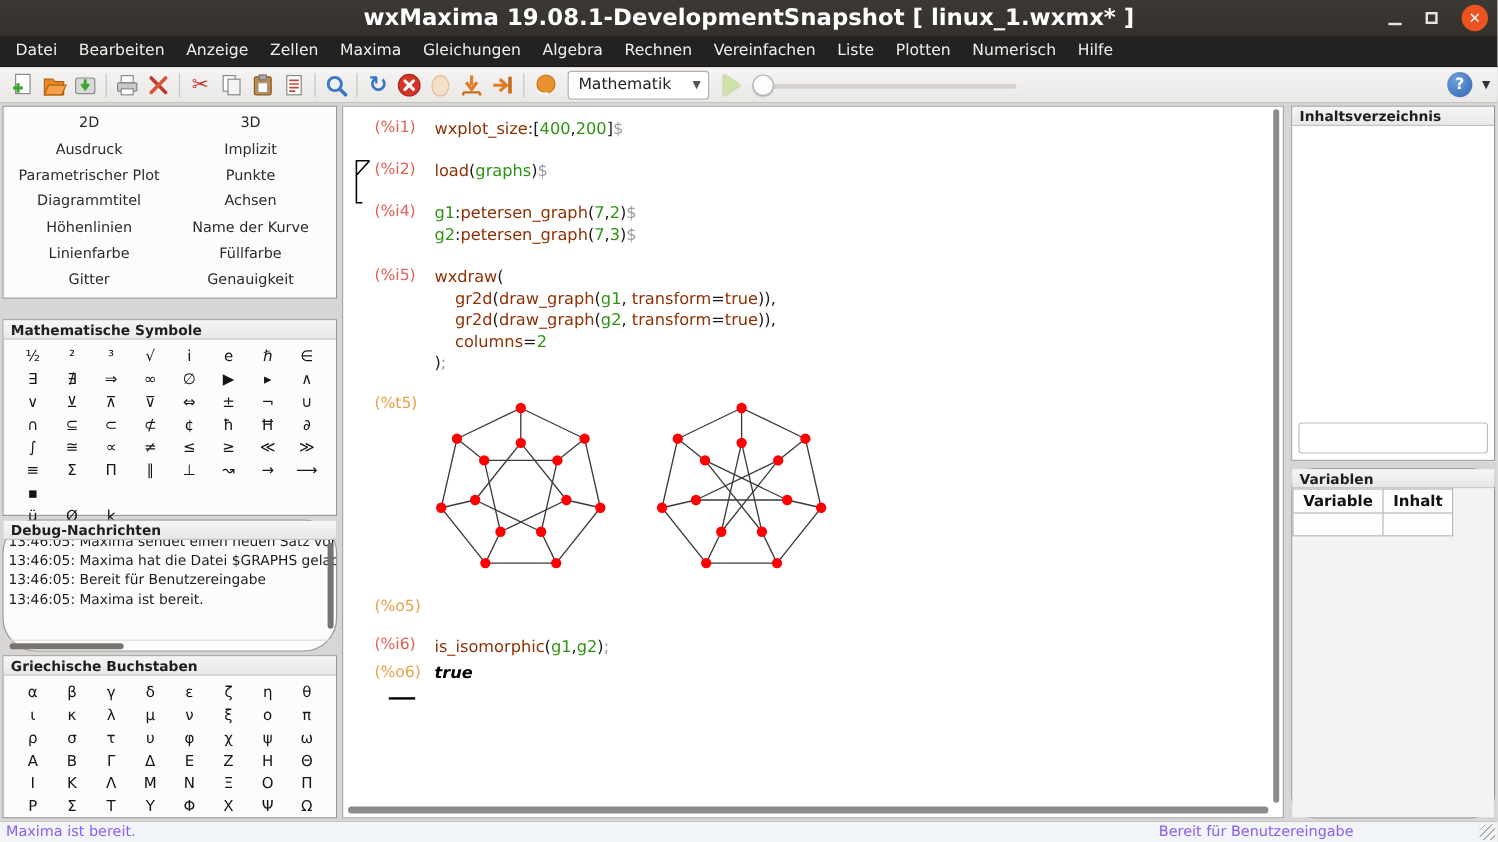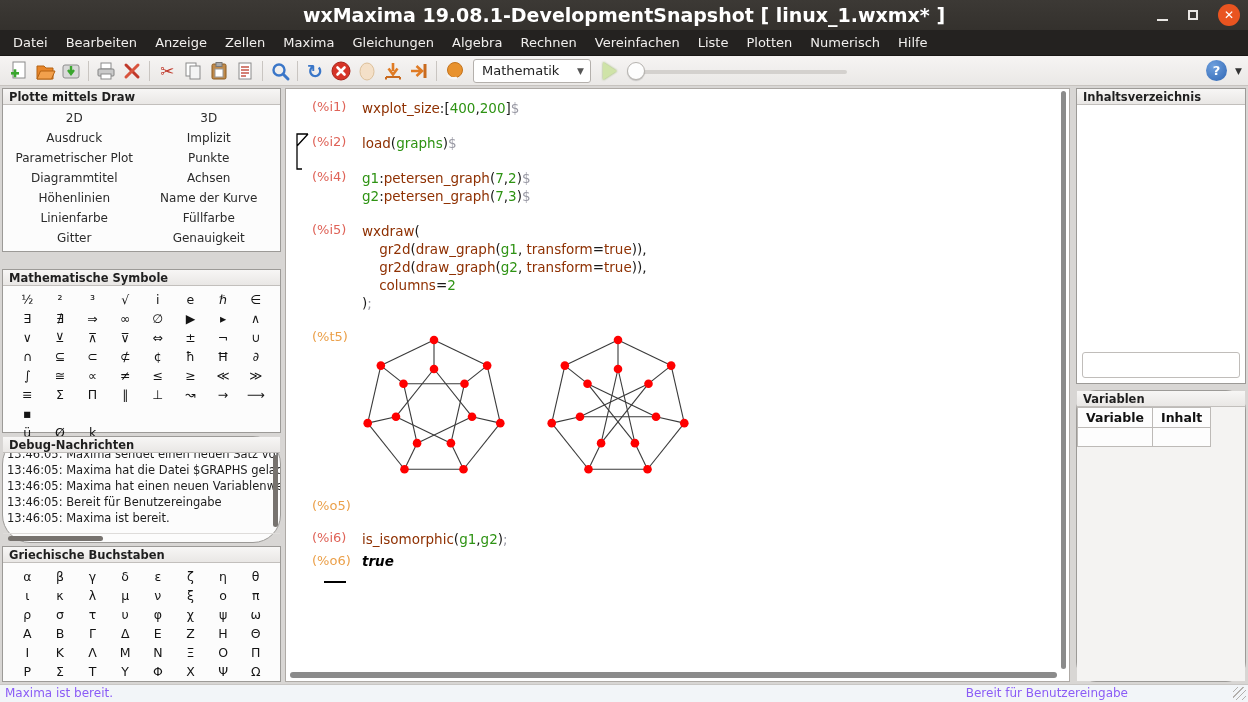--- a/index.html
+++ b/index.html
@@ -251,21 +251,20 @@
   <div class="tb-right">
     <div class="help-btn">?</div>
     <div class="overflow-arrow">▼</div>
   </div>
 </div>
 
 <div class="main">
 
   <div class="sidebar-left">
     <div class="panel" style="height:166px;">
-      <div class="panel-caption">Plotte mittels Draw</div>
       <div class="btn-grid" id="draw-buttons">
           <div class="side-btn">2D</div>
           <div class="side-btn">3D</div>
           <div class="side-btn">Ausdruck</div>
           <div class="side-btn">Implizit</div>
           <div class="side-btn">Parametrischer Plot</div>
           <div class="side-btn">Punkte</div>
           <div class="side-btn">Diagrammtitel</div>
           <div class="side-btn">Achsen</div>
           <div class="side-btn">Höhenlinien</div>
@@ -360,21 +359,20 @@
             <div class="sym-cell"></div>
           </div>
         </div>
     </div>
     <div class="panel" style="height:114px;border-radius:28px;">
       <div class="panel-caption">Debug-Nachrichten</div>
       <div class="debug-body">
         <div class="debug-lines" id="debug-lines">
             <div class="debug-line">13:46:05: Maxima sendet einen neuen Satz von</div>
             <div class="debug-line">13:46:05: Maxima hat die Datei $GRAPHS gelad</div>
-            <div class="debug-line">13:46:05: Maxima hat einen neuen Variablenwe</div>
             <div class="debug-line">13:46:05: Bereit für Benutzereingabe</div>
             <div class="debug-line">13:46:05: Maxima ist bereit.</div>
           </div>
         <div class="dbg-vscroll"></div>
       </div>
       <div class="dbg-hscroll-track">
           <div class="dbg-hscroll"></div>
         </div>
     </div>
     <div class="panel" style="flex:1;">

